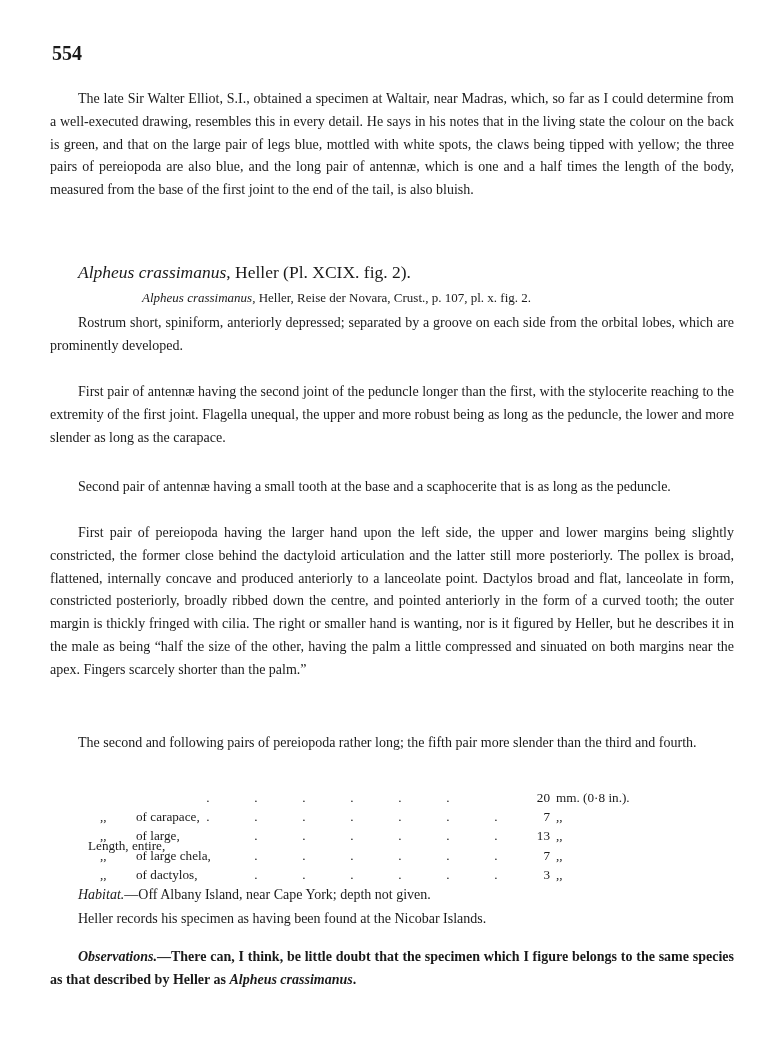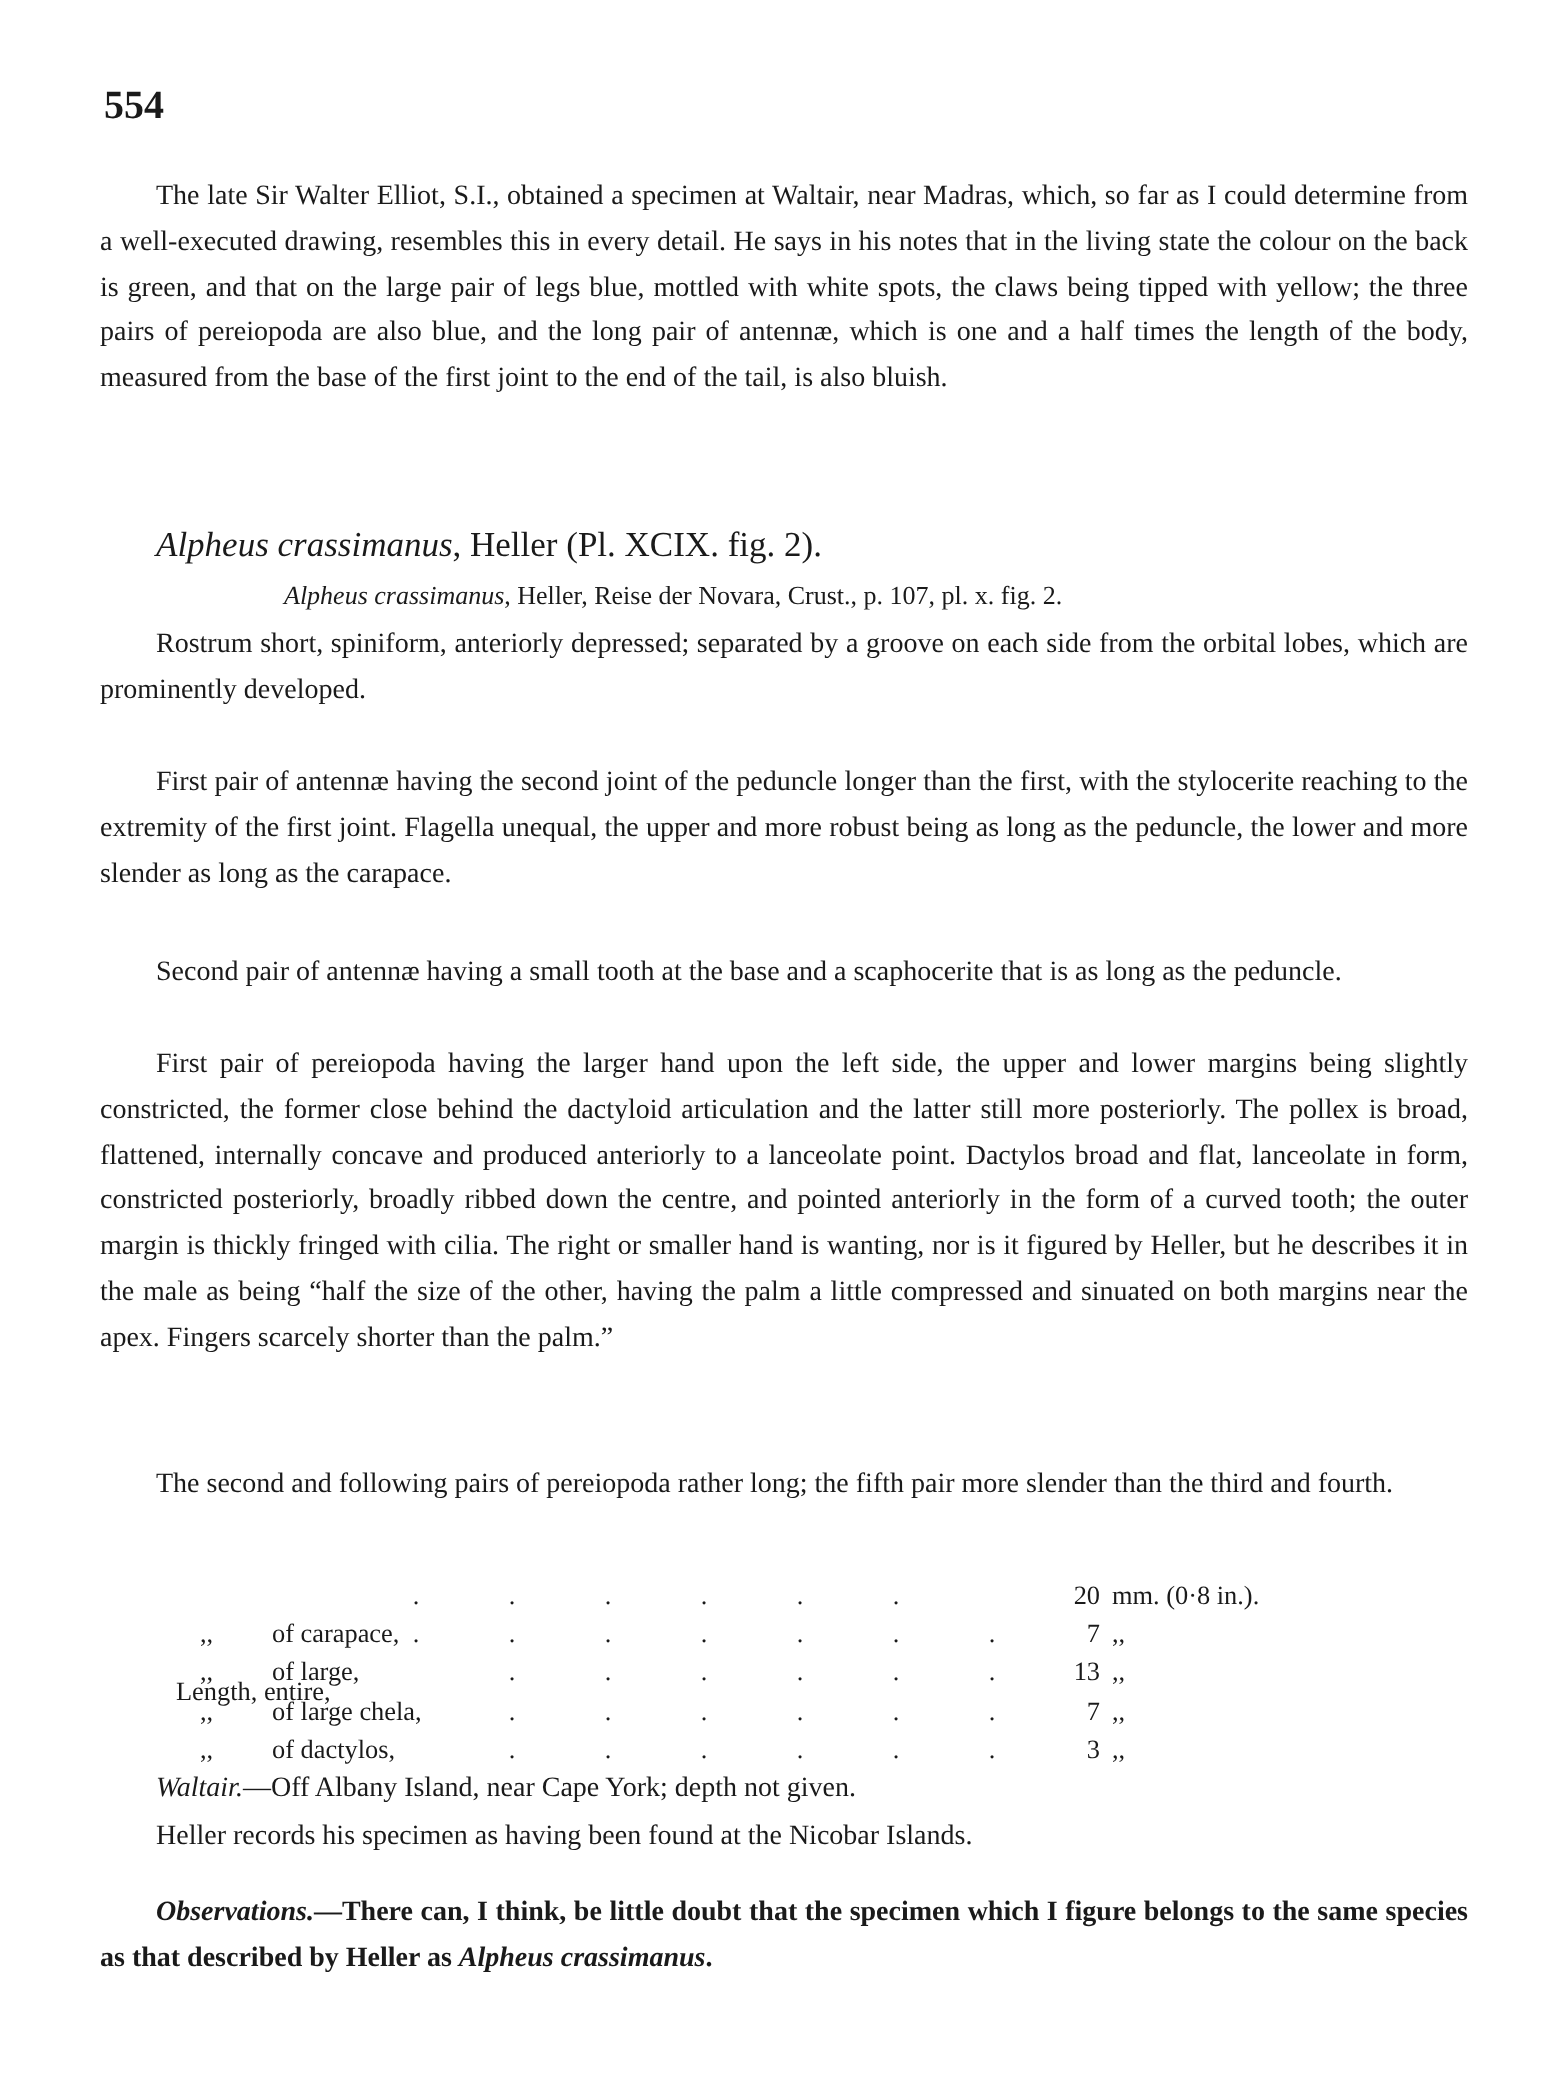--- a/index.html
+++ b/index.html
@@ -87,17 +87,17 @@
   <div class="meas-row">
     <span class="meas-prefix" style="left:12px;">,,</span>
     <span class="meas-label">of dactylos,</span>
     <span class="meas-dots" style="left:144px;"><span>.</span><span>.</span><span>.</span><span>.</span><span>.</span><span>.</span></span>
     <span class="meas-value" style="left:432px;">3</span>
     <span class="meas-unit" style="left:468px;">,,</span>
   </div>
 </div>
 
 <div class="page">
-  <div class="para" style="top:884px; text-align:left;"><span class="indent"></span><i>Waltair.</i><span>—Off Albany Island, near Cape York; depth not given.</span></div>
+  <div class="para" style="top:884px; text-align:left;"><span class="indent"></span><i>Habitat.</i><span>—Off Albany Island, near Cape York; depth not given.</span></div>
   <div class="para" style="top:908px; text-align:left;"><span class="indent"></span><span>Heller records his specimen as having been found at the Nicobar Islands.</span></div>
 
   <p class="para" style="top:946px;font-weight:bold;"><span class="indent"></span><i>Observations.</i><span>—There can, I think, be little doubt that the specimen which I figure belongs to the same species as that described by Heller as </span><i>Alpheus crassimanus</i><span>.</span></p>
 </div>
 
 </body></html>

